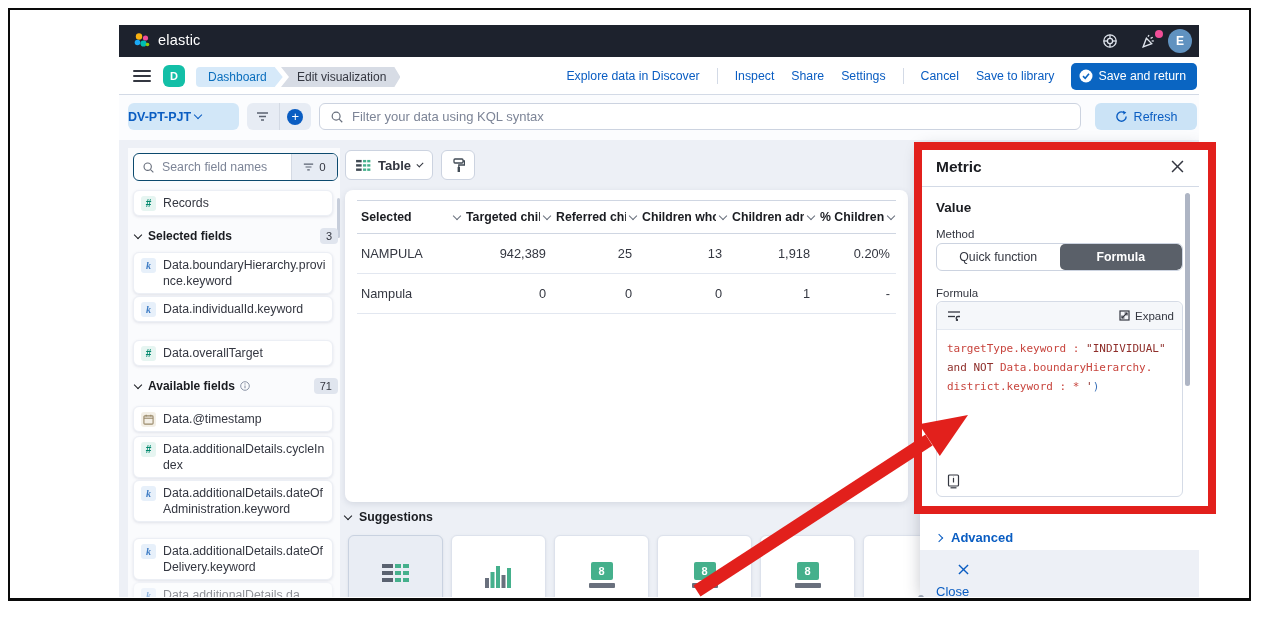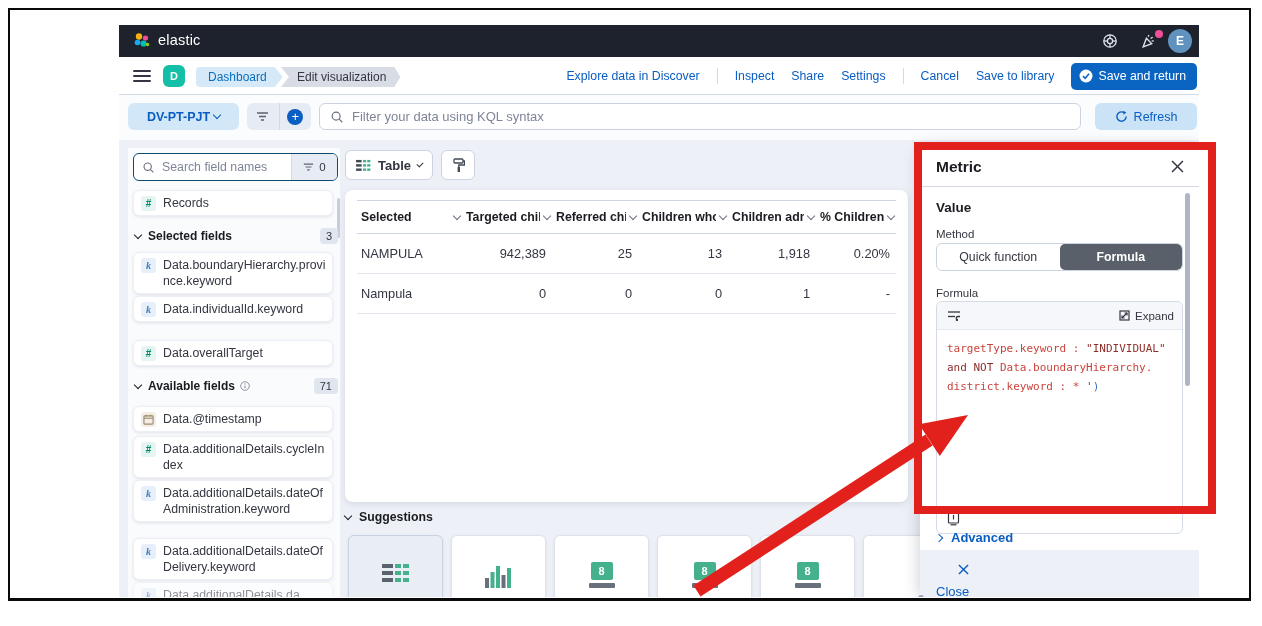--- a/index.html
+++ b/index.html
@@ -41,21 +41,21 @@
   .nav-right { position:absolute; right:1px; top:0; height:38px; display:flex; align-items:center; gap:17px; padding-right:1px; }
   .nav-link { color:#0a5dc2; font-size:12.3px; cursor:pointer; white-space:nowrap; }
   .vdiv { width:1px; height:16px; background:#d3dae6; }
   .btn-primary { background:#0a65c2; color:#fff; font-size:12.3px; border:none; border-radius:5px;
                  height:27px; padding:0 11px 0 8px; display:flex; align-items:center; gap:5px; cursor:pointer;
                  font-family:"Liberation Sans",sans-serif; }
 
   
   .querybar { position:absolute; left:0; top:70px; width:1080px; height:45px; background:#fbfcfe; }
   .dv-pill { position:absolute; left:9px; top:8px; width:111px; height:27px; background:#d2e7f8; border-radius:6px;
-             color:#0a5dc2; font-size:12.5px; font-weight:bold; display:flex; align-items:center; justify-content:center; gap:4px; cursor:pointer; }
+             color:#0a5dc2; font-size:12.5px; font-weight:bold; display:flex; align-items:center; justify-content:flex-start; gap:4px; cursor:pointer; }
   .fgroup { position:absolute; left:128px; top:8px; width:64px; height:27px; background:#e7ecf4; border-radius:6px; display:flex; }
   .fgroup .half { flex:1; display:flex; align-items:center; justify-content:center; cursor:pointer; }
   .fgroup .half + .half { border-left:1px solid #d4dae4; }
   .plus-circle { width:16px; height:16px; border-radius:50%; background:#0a5dc2; color:#fff; font-size:13px;
                  line-height:15px; text-align:center; }
   .kql { position:absolute; left:200px; top:8px; width:762px; height:27px; background:#fff; border:1px solid #ccd3e0;
          border-radius:6px; display:flex; align-items:center; padding:0 10px; color:#69707d; }
   .kql input { flex:1; border:none; outline:none; font-size:13px; margin-left:8px; font-family:"Liberation Sans",sans-serif; }
   .kql input::placeholder { color:#7d8597; }
   .refresh-btn { position:absolute; left:976px; top:8px; width:102px; height:27px; background:#cbe3f6; border:none;
@@ -118,21 +118,21 @@
             border-radius:8px 0 0 0; box-shadow:0 0 16px rgba(30,40,60,.25); z-index:20; }
   .fly-title { position:absolute; left:16px; top:10px; font-size:15.5px; font-weight:bold; color:#1a1c21; }
   .fly-x { position:absolute; right:14px; top:12px; width:14px; height:14px; color:#343741; cursor:pointer; }
   .fly-div { position:absolute; left:0; top:38px; width:100%; height:1px; background:#d3dae6; }
   .lbl-b { position:absolute; left:16px; font-size:13.5px; font-weight:bold; color:#1a1c21; }
   .lbl-s { position:absolute; left:16px; font-size:11.5px; color:#343741; }
   .seg-group { position:absolute; left:16px; top:95px; width:247px; height:28px; border:1px solid #ccd3e0;
                border-radius:6px; display:flex; overflow:hidden; background:#fff; }
   .seg { flex:1; display:flex; align-items:center; justify-content:center; font-size:12.3px; color:#343741; cursor:pointer; }
   .seg.sel { background:#5a6069; color:#fff; font-weight:bold; border-radius:5px; }
-  .formula-box { position:absolute; left:16px; top:153px; width:247px; height:233px; border:1px solid #d5dbe6;
+  .formula-box { position:absolute; left:16px; top:153px; width:247px; height:196px; border:1px solid #d5dbe6;
                  border-radius:6px; background:#fff; }
   .fb-toolbar { height:28px; background:#f5f7fa; border-bottom:1px solid #e4e9f1; border-radius:6px 6px 0 0;
                 display:flex; align-items:center; padding:0 8px 0 10px; color:#343741; }
   .fb-expand { margin-left:auto; display:flex; align-items:center; gap:5px; font-size:11.5px; cursor:pointer; }
   .code { padding:9px 10px; font-family:"DejaVu Sans Mono", monospace; font-size:11px; line-height:19px; white-space:nowrap; }
   .cr { color:#c8453e; } .cm { color:#8f2f2b; } .cb { color:#3b71b8; }
   .fb-doc { position:absolute; left:10px; bottom:7px; width:14px; height:15px; color:#343741; cursor:pointer; }
   .fly-scroll { position:absolute; left:265px; top:45px; width:5px; height:193px; background:#aeb5c4; border-radius:3px; }
   .adv-row { position:absolute; left:16px; top:382px; display:flex; align-items:center; gap:9px; color:#0a5dc2;
              font-size:13px; font-weight:bold; cursor:pointer; }

